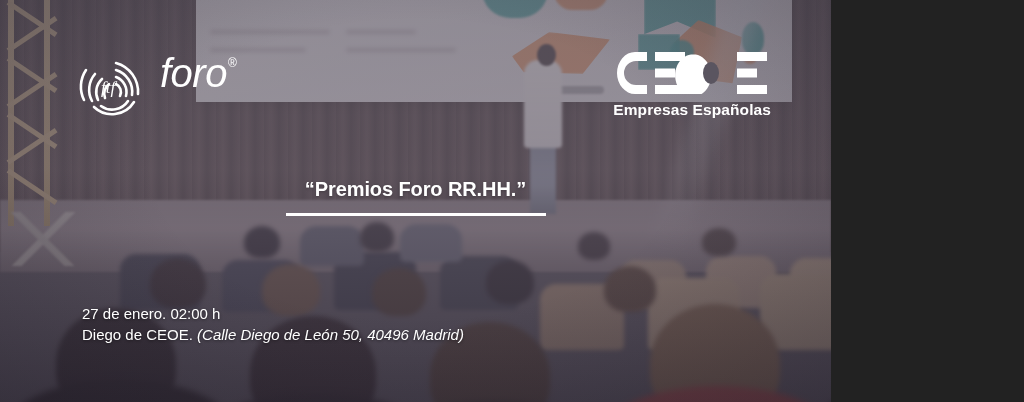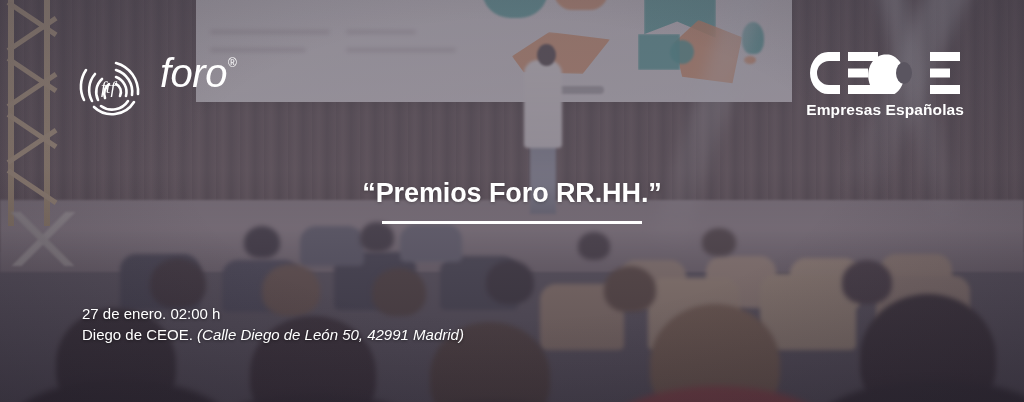--- a/index.html
+++ b/index.html
@@ -2,21 +2,21 @@
 <html><head>
 <meta charset="utf-8">
 <style>
   html, body {
     margin: 0;
     padding: 0;
     background: #222;
   }
   .banner {
     position: relative;
-    width: 1024px;
+    width: 831px;
     height: 402px;
     overflow: hidden;
     font-family: "Liberation Sans", sans-serif;
     background: #5a5560;
   }
 
   
   .photo { position: absolute; inset: 0; overflow: hidden; }
 
   
@@ -184,21 +184,21 @@
     font-size: 15.5px; font-weight: 700; color: #ffffff;
     letter-spacing: 0.1px; margin-top: 7px; white-space: nowrap;
   }
 
   
   .title-block {
     position: absolute; left: 0; right: 0; top: 178px;
     text-align: center;
   }
   .event-title {
-    font-size: 27px; font-weight: 700; color: #ffffff;
+    font-size: 20px; font-weight: 700; color: #ffffff;
     letter-spacing: -0.1px; text-shadow: 0 1px 3px rgba(0,0,0,0.25);
     margin: 0;
   }
   .title-rule {
     width: 260px; height: 2.5px; background: #ffffff;
     margin: 12px auto 0 auto;
   }
 
   
   .info-block {
@@ -370,18 +370,18 @@
     </div>
 
     <div class="title-block">
       <h1 class="event-title">“Premios Foro RR.HH.”</h1>
       <div class="title-rule"></div>
     </div>
 
     <div class="info-block">
       <div class="info-line">27 de enero. 02:00 h</div>
       <div class="info-line">
-        <span>Diego de CEOE. </span><span class="info-venue-italic">(Calle Diego de León 50, 42991 Madrid)</span>
+        <span>Diego de CEOE. </span><span class="info-venue-italic">(Calle Diego de León 50, 40496 Madrid)</span>
       </div>
     </div>
 
   </div>
 </div>
 
 </body></html>

